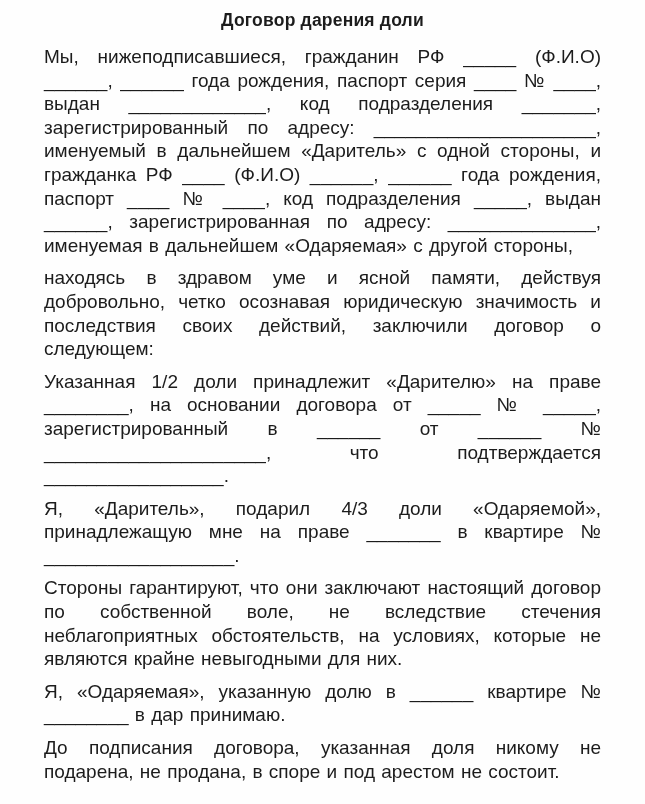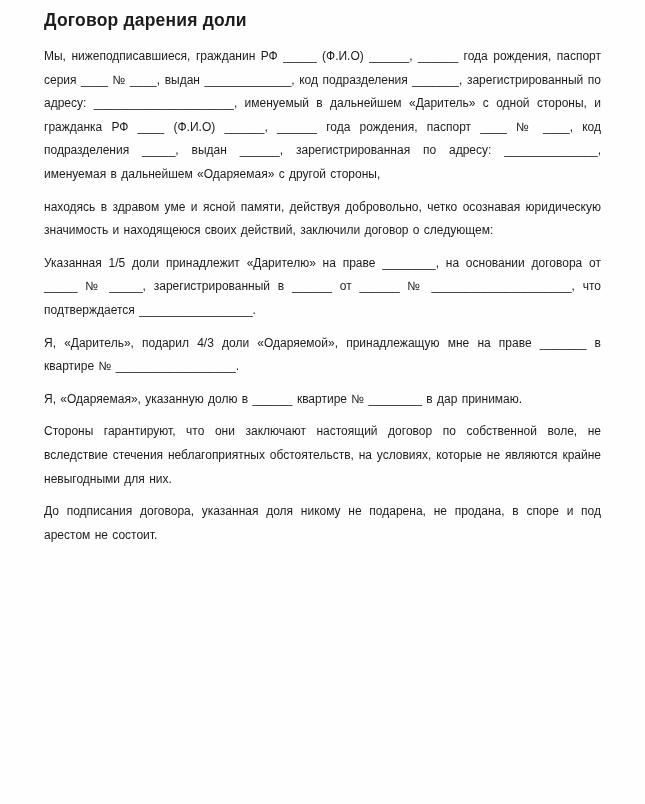--- a/index.html
+++ b/index.html
@@ -13,49 +13,50 @@
     box-sizing: border-box;
     background: #fefefe;
     color: #1c1c1c;
     font-family: "Liberation Sans", "DejaVu Sans", sans-serif;
     padding: 8px 44px 6px 44px;
     overflow: hidden;
   }
   .title {
     font-size: 17.5px;
     font-weight: bold;
+    text-align: center;
     margin: 0 0 13px 0;
     line-height: 24px;
     letter-spacing: 0.2px;
   }
   .para {
-    font-size: 12px;
+    font-size: 19px;
     line-height: 23.6px;
     text-align: justify;
     margin: 0 0 9px 0;
     word-spacing: 1px;
   }
   .para:last-child {
     margin-bottom: 0;
   }
 </style>
 </head>
 <body>
 
 <div class="page">
   <h1 class="title">Договор дарения доли</h1>
 
   <p class="para">Мы, нижеподписавшиеся, гражданин РФ _____ (Ф.И.О) ______, ______ года рождения, паспорт серия ____ № ____, выдан _____________, код подразделения _______, зарегистрированный по адресу: _____________________, именуемый в дальнейшем «Даритель» с одной стороны, и гражданка РФ ____ (Ф.И.О) ______, ______ года рождения, паспорт ____ № ____, код подразделения _____, выдан ______, зарегистрированная по адресу: ______________, именуемая в дальнейшем «Одаряемая» с другой стороны,</p>
 
-  <p class="para">находясь в здравом уме и ясной памяти, действуя добровольно, четко осознавая юридическую значимость и находящеюся своих действий, заключили договор о следующем:</p>
+  <p class="para">находясь в здравом уме и ясной памяти, действуя добровольно, четко осознавая юридическую значимость и последствия своих действий, заключили договор о следующем:</p>
 
 
-  <p class="para">Указанная 1/5 доли принадлежит «Дарителю» на праве ________, на основании договора от _____ № _____, зарегистрированный в ______ от ______ № _____________________, что подтверждается _________________.</p>
+  <p class="para">Указанная 1/2 доли принадлежит «Дарителю» на праве ________, на основании договора от _____ № _____, зарегистрированный в ______ от ______ № _____________________, что подтверждается _________________.</p>
 
   <p class="para">Я, «Даритель», подарил 4/3 доли «Одаряемой», принадлежащую мне на праве _______ в квартире № __________________.</p>
 
+  <p class="para">Стороны гарантируют, что они заключают настоящий договор по собственной воле, не вследствие стечения неблагоприятных обстоятельств, на условиях, которые не являются крайне невыгодными для них.</p>
+
   <p class="para">Я, «Одаряемая», указанную долю в ______ квартире № ________ в дар принимаю.</p>
-
-  <p class="para">Стороны гарантируют, что они заключают настоящий договор по собственной воле, не вследствие стечения неблагоприятных обстоятельств, на условиях, которые не являются крайне невыгодными для них.</p>
 
   <p class="para">До подписания договора, указанная доля никому не подарена, не продана, в споре и под арестом не состоит.</p>
 
 </div>
 
 </body></html>

